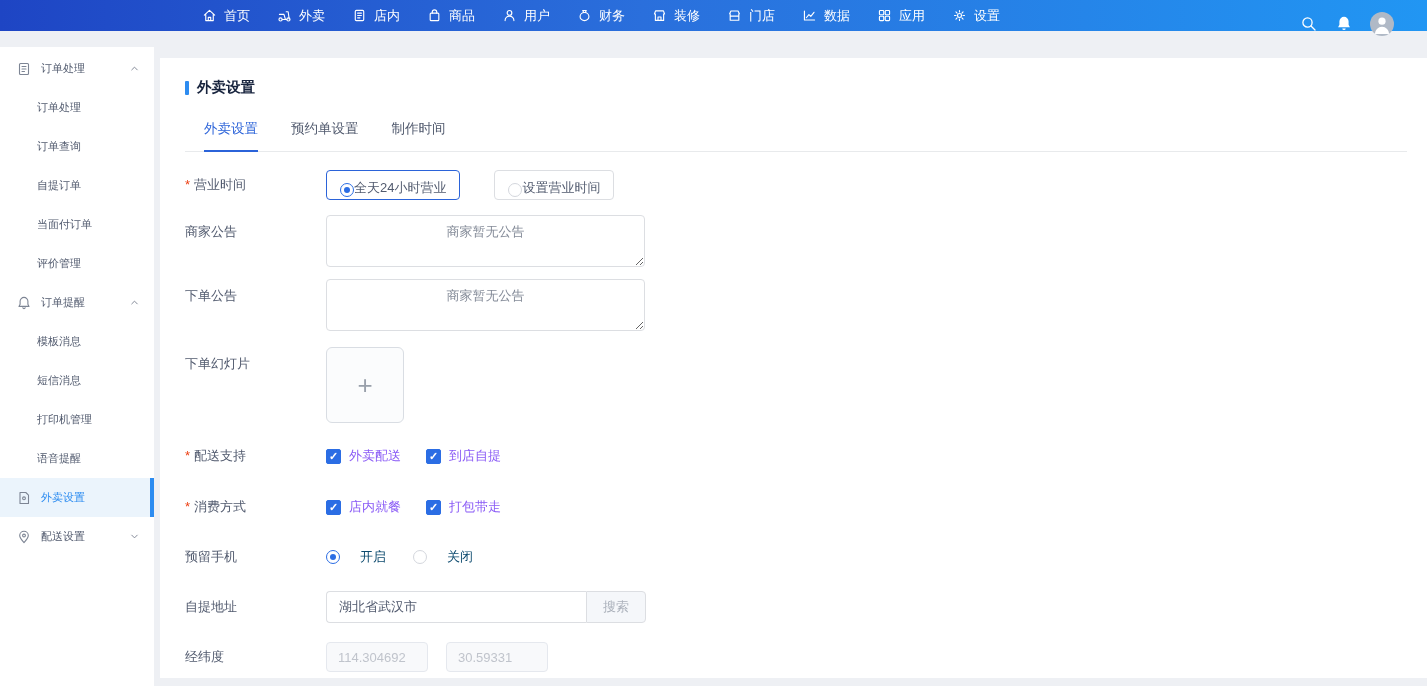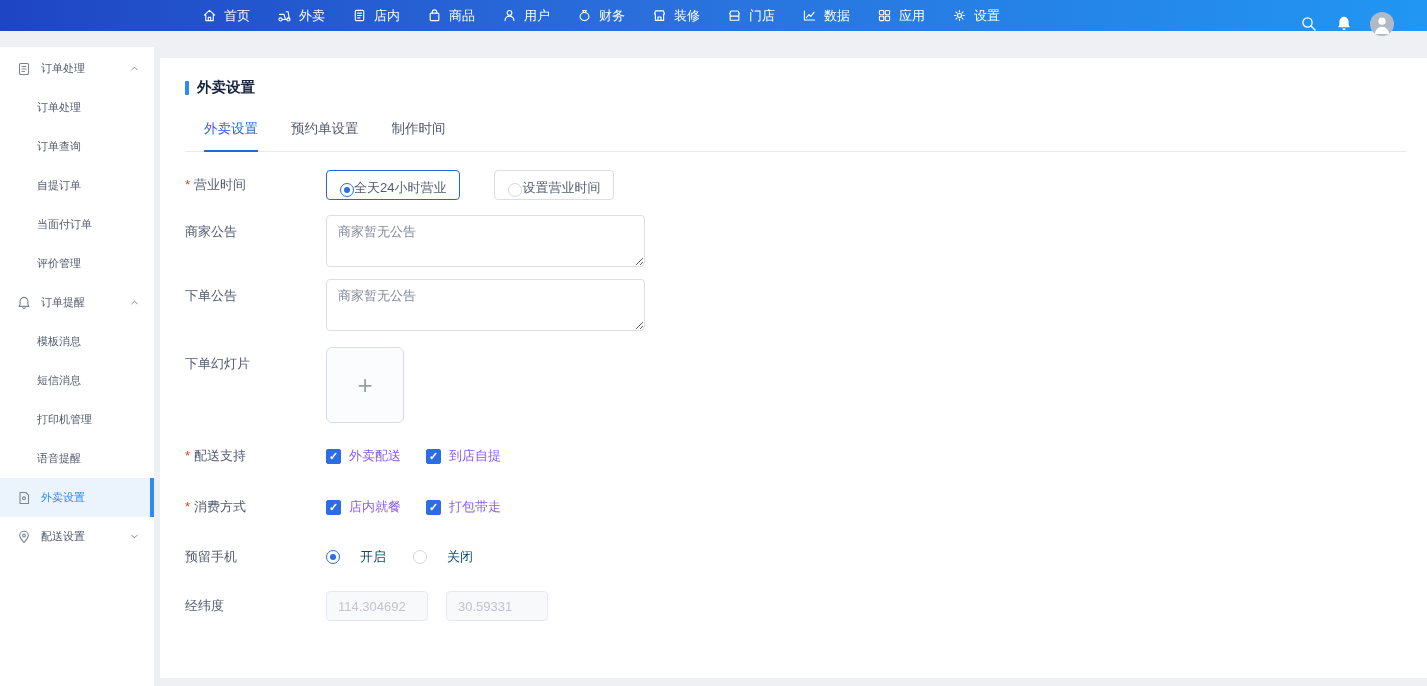--- a/index.html
+++ b/index.html
@@ -59,21 +59,21 @@
   .form-row.top .form-label { padding-top:8px; }
   .req { color:#ed4014; margin-right:4px; }
 
   .radio-box { display:inline-flex; align-items:flex-end; height:30px; padding:2px 13px; border:1px solid #dcdee2; border-radius:4px; background:#fff; cursor:pointer; color:#515a6e; }
   .radio-box.selected { border-color:#2b63d9; }
   .radio-box + .radio-box { margin-left:34px; }
   .radio { width:14px; height:14px; border-radius:50%; border:1px solid #d4d7dd; background:#fff; position:relative; flex-shrink:0; }
   .radio.checked { border-color:#2b6de4; }
   .radio.checked::after { content:""; position:absolute; inset:3px; border-radius:50%; background:#2b6de4; }
 
-  .ta { width:319px; height:52px; border:1px solid #dcdee2; border-radius:4px; padding:7px 11px; font-family:"Liberation Sans",sans-serif; font-size:13px; color:#848b98; resize:both; outline:none; line-height:1.4; }
+  .ta { width:319px; height:52px; border:1px solid #dcdee2; border-radius:4px; padding:7px 11px; font-family:"Liberation Sans",sans-serif; font-size:13px; color:#848b98; resize:both; outline:none; line-height:1.4;text-align:center; }
 
   .upload-box { width:78px; height:76px; border:1px solid #d9dde3; border-radius:6px; background:#fbfcfd; display:flex; align-items:center; justify-content:center; cursor:pointer; }
   .plus-glyph { font-size:26px; font-weight:300; color:#99a0ab; line-height:1; }
 
   .cb-item { display:inline-flex; align-items:center; gap:8px; cursor:pointer; }
   .cb-item + .cb-item { margin-left:25px; }
   .cb { width:15px; height:15px; background:#2b6de4; border:1px solid #2b6de4; border-radius:2px; color:#fff; font-size:11px; font-weight:700; display:flex; align-items:center; justify-content:center; line-height:1; }
   .cb-label { color:#8b5cf6; }
 
   .radio-item { display:inline-flex; align-items:center; gap:20px; cursor:pointer; color:#0c4a6e; }
@@ -347,20 +347,27 @@
       <label class="radio-item">
         <span class="radio checked"></span>
         <span>开启</span>
       </label>
       <label class="radio-item">
         <span class="radio"></span>
         <span>关闭</span>
       </label>
     </div>
 
+    <div class="form-row mb19">
+      <div class="form-label"><span>自提地址</span></div>
+      <div class="addr-group">
+        <input class="addr-input" type="text" value="湖北省武汉市" style="">
+        <button class="search-btn" type="button">搜索</button>
+      </div>
+    </div>
 
     <div class="form-row">
       <div class="form-label"><span>经纬度</span></div>
       <input class="coord-input" type="text" disabled="" value="114.304692" style="">
       <input class="coord-input" type="text" disabled="" value="30.59331" style="">
     </div>
 
   </div>
 </main>
 

